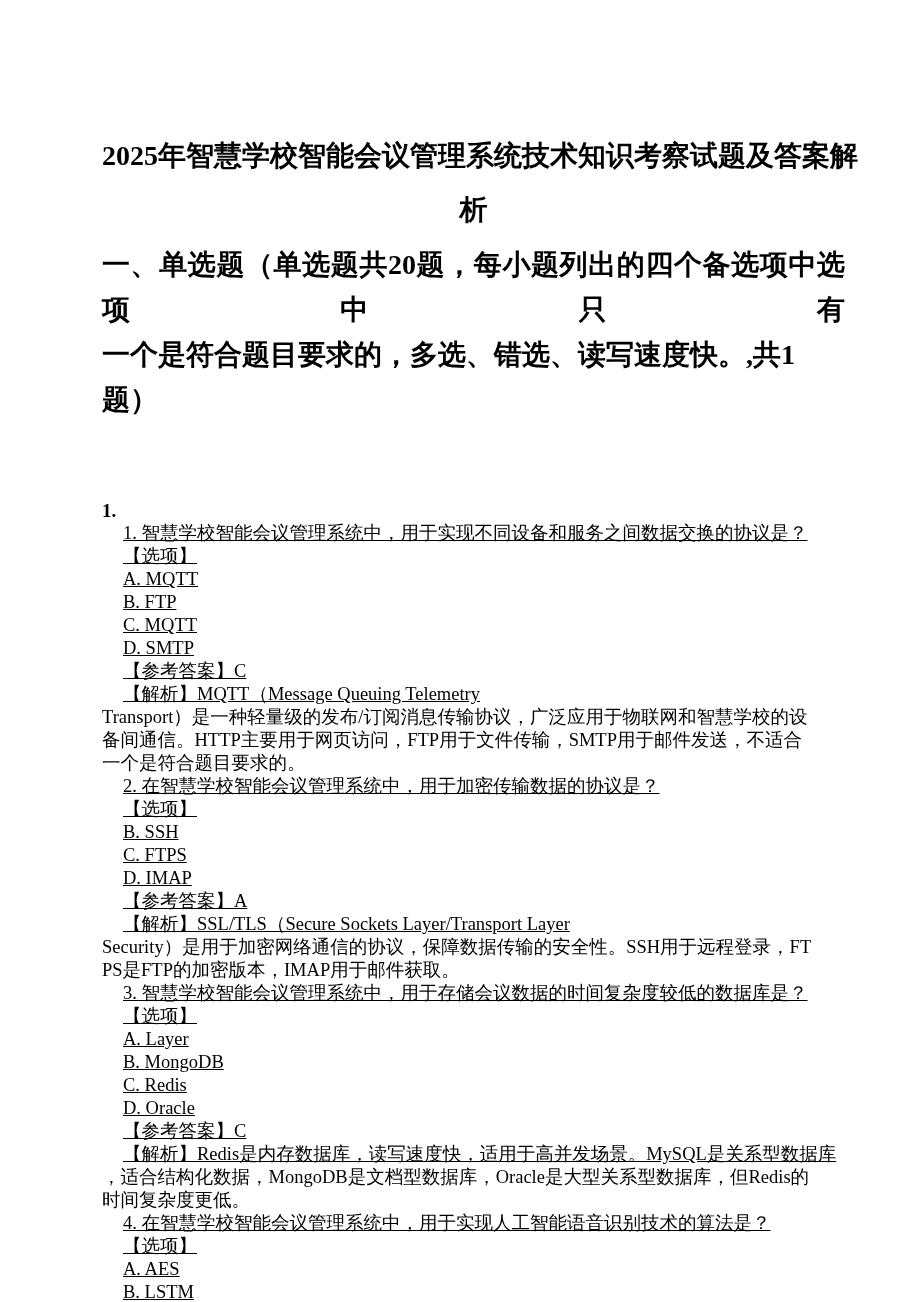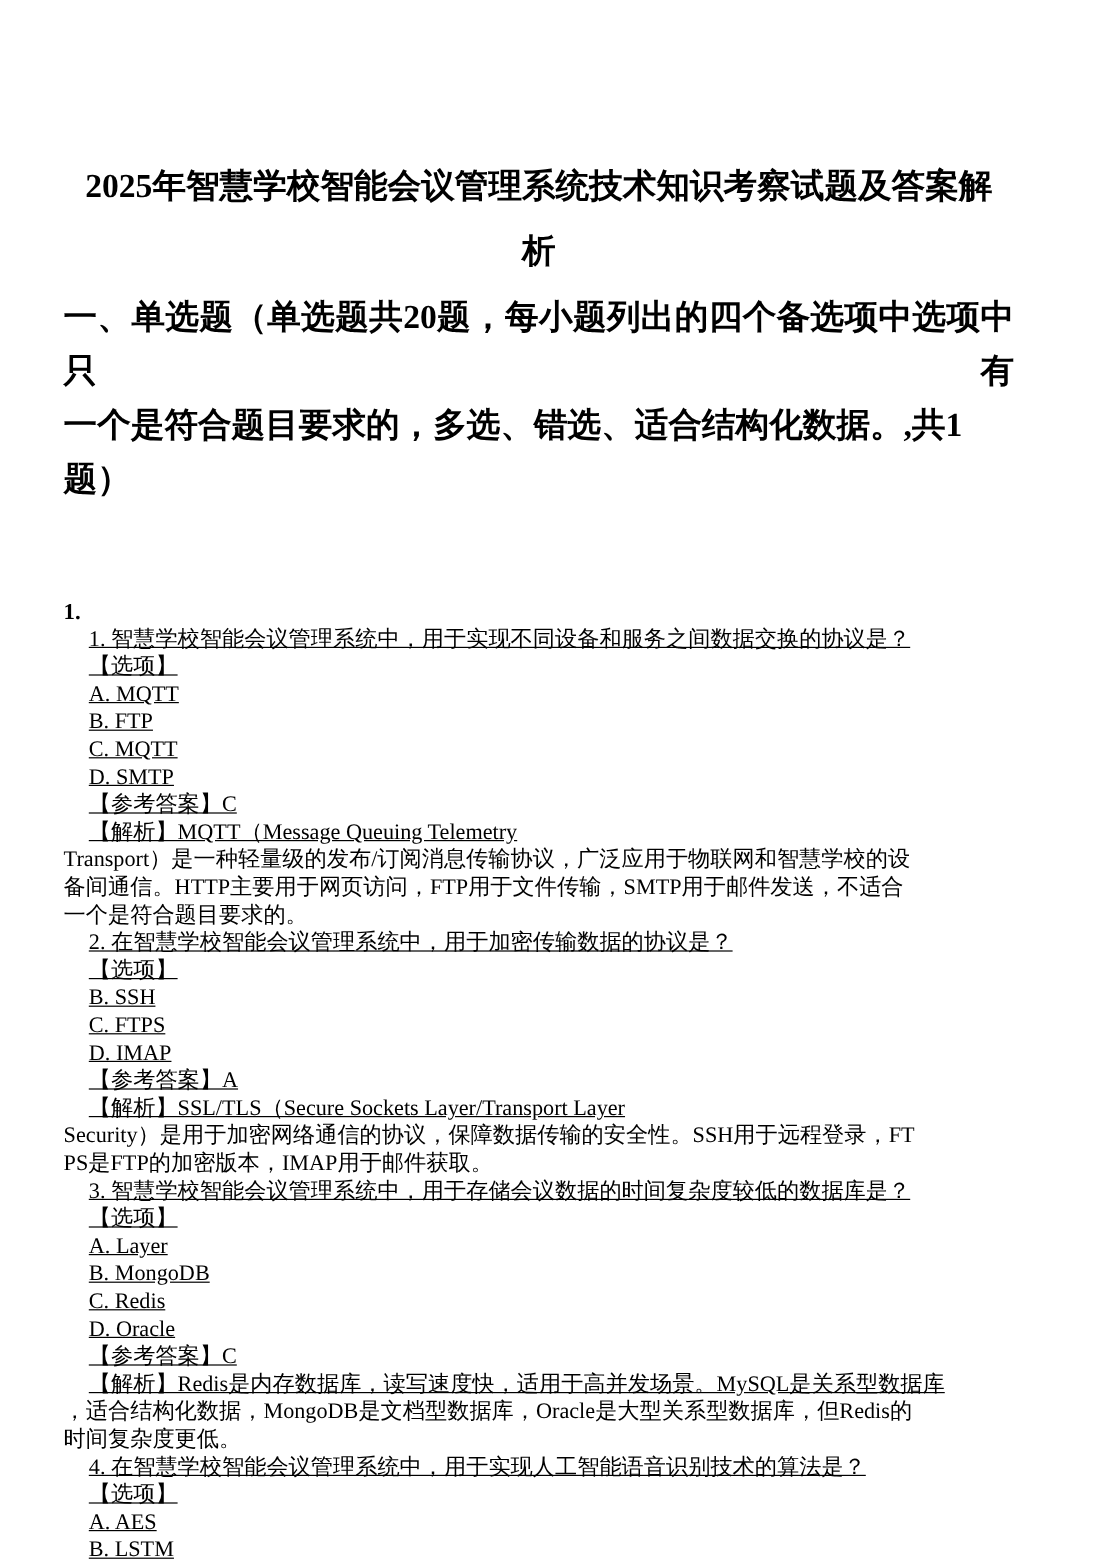--- a/index.html
+++ b/index.html
@@ -11,21 +11,21 @@
     overflow: hidden;
     background: #ffffff;
     color: #000000;
     font-family: "Liberation Serif", "DejaVu Serif", serif;
   }
   .page {
     position: absolute;
     top: 0; left: 0;
     width: 920px;
     height: 1216px;
-    padding: 0 75px 0 53px;
+    padding: 0 75px 0 102px;
     border-radius: 29px;
   }
   
   .title {
     margin-top: 129px;
     font-weight: bold;
     font-size: 28px;
     line-height: 54px;
     text-align: center;
   }
@@ -59,21 +59,21 @@
 
 <div class="page">
 
   <div class="title">
     <div class="title-line">2025年智慧学校智能会议管理系统技术知识考察试题及答案解</div>
     <div class="title-line">析</div>
   </div>
 
   <div class="heading">
     <div class="heading-line heading-line-justify">一、单选题（单选题共20题，每小题列出的四个备选项中选项中只有</div>
-    <div class="heading-line">一个是符合题目要求的，多选、错选、适合结构化数据。,共1题）</div>
+    <div class="heading-line">一个是符合题目要求的，多选、错选、读写速度快。,共1题）</div>
   </div>
 
   <div class="body-text">
     <div class="group-num">1.</div>
     <div id="lines-container">
         <div class="line indent">1. 智慧学校智能会议管理系统中，用于实现不同设备和服务之间数据交换的协议是？</div>
         <div class="line indent">【选项】</div>
         <div class="line indent">A. MQTT</div>
         <div class="line indent">B. FTP</div>
         <div class="line indent">C. MQTT</div>

